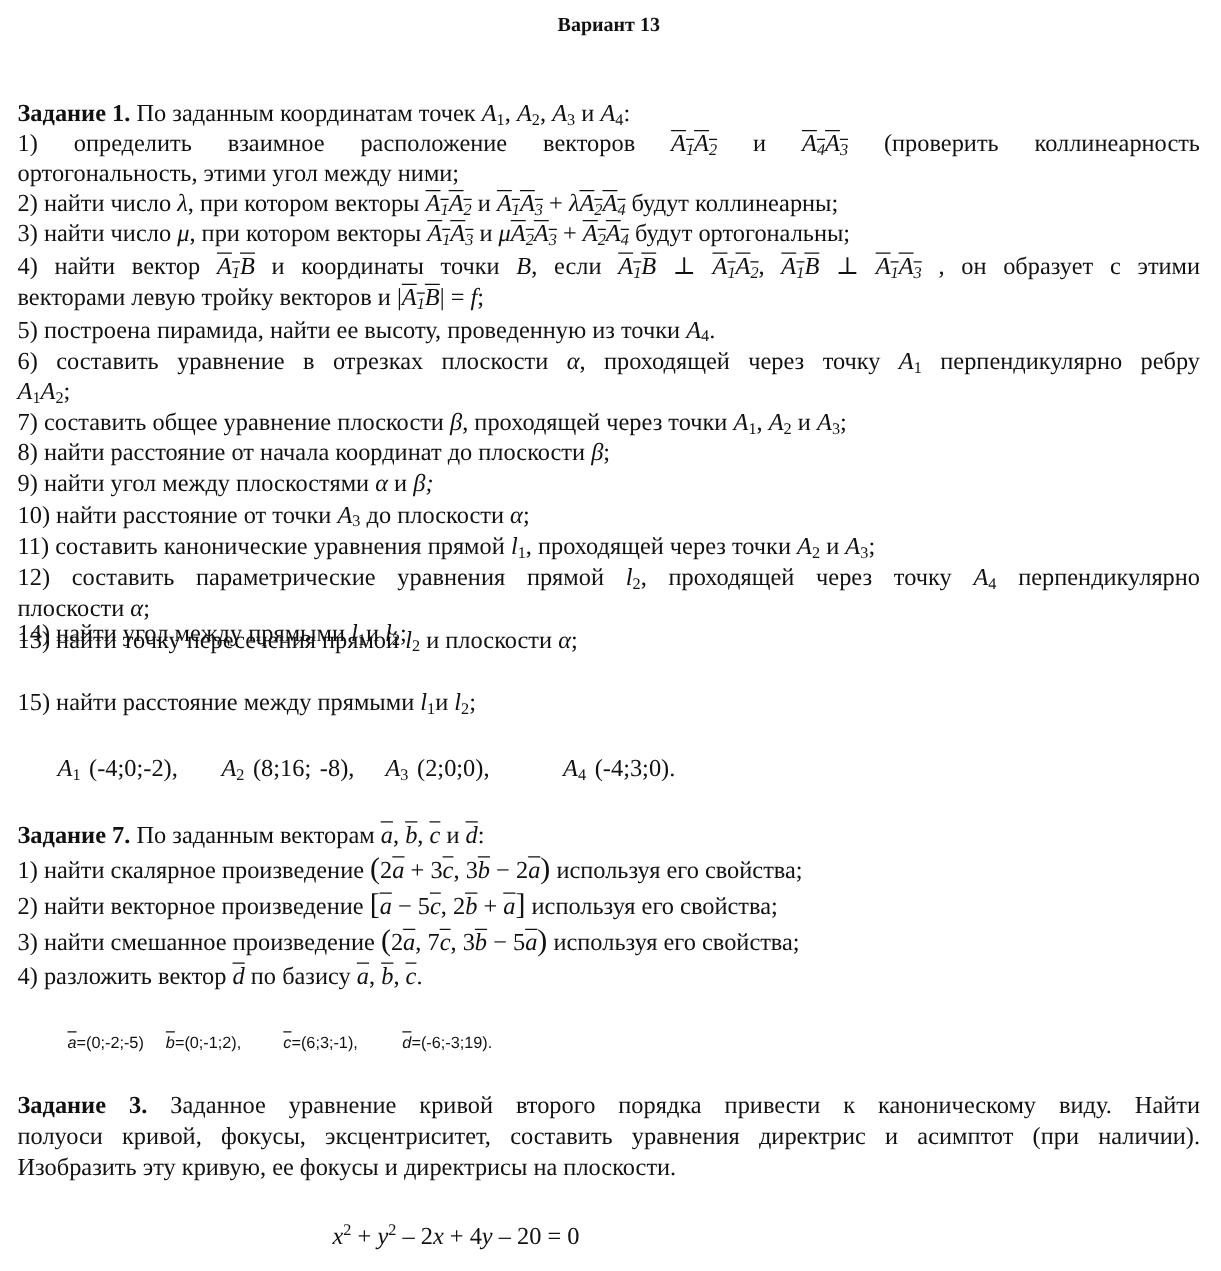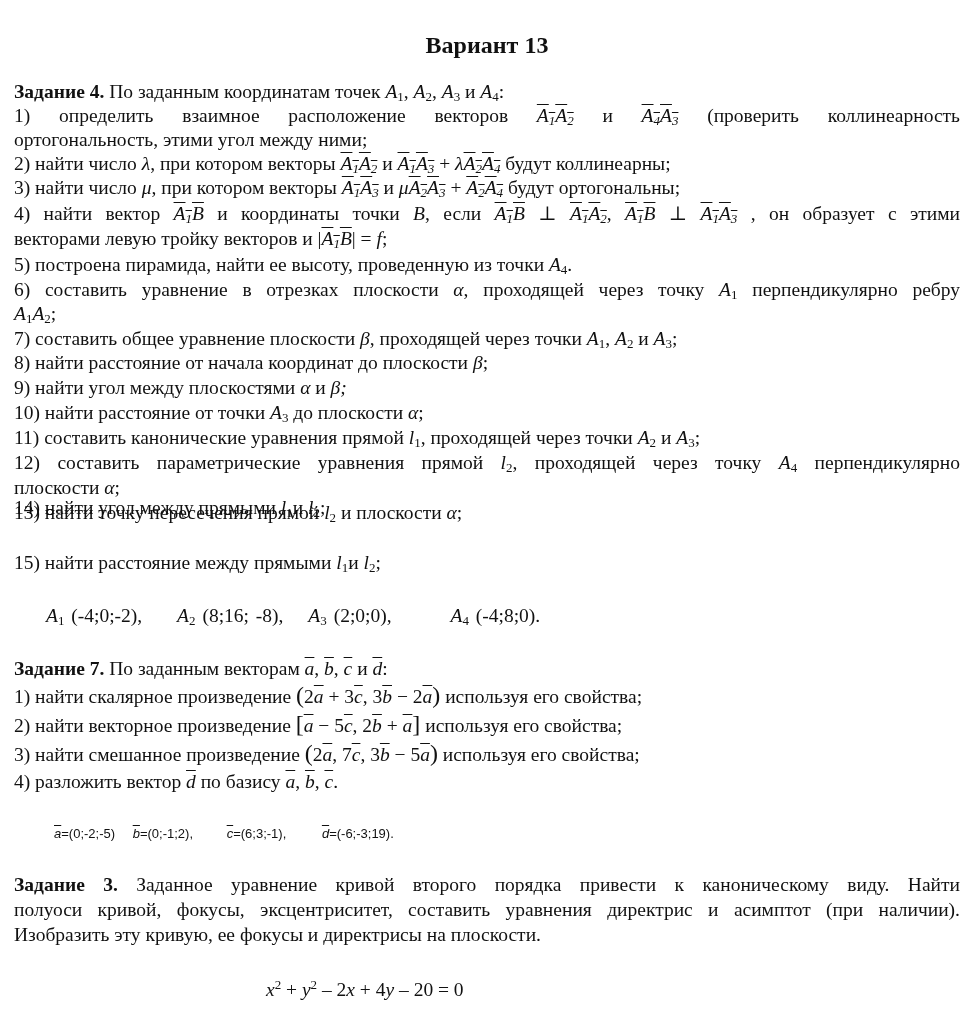--- a/index.html
+++ b/index.html
@@ -3,42 +3,42 @@
 <meta charset="utf-8">
 <style>
   html, body { margin:0; padding:0; background:#ffffff; }
   body {
     width:977px; height:1017px; overflow:hidden; position:relative;
     font-family:"Liberation Serif", "DejaVu Serif", serif;
     color:#111111; font-size:19.5px;
   }
   .page { position:absolute; left:14px; top:0; width:946px; }
   .title {
-    position:absolute; top:32px; left:0; width:946px; text-align:center;
-    font-weight:bold; font-size:24px;
+    position:absolute; top:12px; left:0; width:946px; text-align:center;
+    font-weight:bold; font-size:16px;
   }
   .line { position:absolute; left:0; white-space:nowrap; line-height:24px; height:24px; }
   .just { width:946px; text-align:justify; text-align-last:justify; white-space:normal; }
   b { font-weight:bold; }
   i, .m { font-style:italic; }
   .ov { text-decoration:overline; font-style:italic; }
   sub { font-size:13px; vertical-align:-3px; line-height:0; }
   sup { font-size:13px; vertical-align:7px; line-height:0; }
   .coords { word-spacing:2px; }
   .gap { display:inline-block; }
 </style>
 </head>
 <body>
 
 <div class="page">
 
   <div class="title">Вариант 13</div>
 
   <div class="line" style="top:80px">
-    <b>Задание 4.</b>
+    <b>Задание 1.</b>
     По заданным координатам точек <i>A</i><sub>1</sub>, <i>A</i><sub>2</sub>, <i>A</i><sub>3</sub> и <i>A</i><sub>4</sub>:
   </div>
 
   <div class="line just" style="top:104px">1) определить взаимное расположение векторов <span class="ov">A<sub>1</sub>A<sub>2</sub></span> и <span class="ov">A<sub>4</sub>A<sub>3</sub></span> (проверить коллинеарность</div>
   <div class="line" style="top:128px">ортогональность, этими угол между ними;</div>
 
   <div class="line" style="top:152px">2) найти число <i>λ</i>, при котором векторы <span class="ov">A<sub>1</sub>A<sub>2</sub></span> и <span class="ov">A<sub>1</sub>A<sub>3</sub></span> + <i>λ</i><span class="ov">A<sub>2</sub>A<sub>4</sub></span> будут коллинеарны;</div>
 
   <div class="line" style="top:176px">3) найти число <i>μ</i>, при котором векторы <span class="ov">A<sub>1</sub>A<sub>3</sub></span> и <i>μ</i><span class="ov">A<sub>2</sub>A<sub>3</sub></span> + <span class="ov">A<sub>2</sub>A<sub>4</sub></span> будут ортогональны;</div>
 
@@ -66,21 +66,21 @@
   <div class="line" style="top:501px">13) найти точку пересечения прямой <i>l</i><sub>2</sub> и плоскости <i>α</i>;</div>
 
   <div class="line" style="top:496px">14) найти угол между прямыми <i>l</i><sub>1</sub>и  <i>l</i><sub>2</sub>;</div>
 
   <div class="line" style="top:551px">15) найти расстояние между прямыми <i>l</i><sub>1</sub>и  <i>l</i><sub>2</sub>;</div>
 
   <div class="line coords" style="top:604px; left:32px">
     <span><i>A</i><sub>1</sub> <span>(-4;0;-2),</span></span><span class="gap" style="width:28px"></span>
     <span><i>A</i><sub>2</sub> <span>(8;16; -8),</span></span><span class="gap" style="width:18px"></span>
     <span><i>A</i><sub>3</sub> <span>(2;0;0),</span></span><span class="gap" style="width:52px"></span>
-    <span><i>A</i><sub>4</sub> <span>(-4;8;0).</span></span>
+    <span><i>A</i><sub>4</sub> <span>(-4;3;0).</span></span>
   </div>
 
   <div class="line" style="top:657px">
     <b>Задание 7.</b>
     По заданным векторам <span class="ov">a</span>, <span class="ov">b</span>, <span class="ov">c</span> и <span class="ov">d</span>:
   </div>
 
   <div class="line" style="top:683px">1) найти скалярное произведение <span style="font-size:24px">(</span>2<span class="ov">a</span> + 3<span class="ov">c</span>, 3<span class="ov">b</span> − 2<span class="ov">a</span><span style="font-size:24px">)</span> используя его свойства;</div>
 
   <div class="line" style="top:712px">2) найти векторное произведение <span style="font-size:24px">[</span><span class="ov">a</span> − 5<span class="ov">c</span>, 2<span class="ov">b</span> + <span class="ov">a</span><span style="font-size:24px">]</span> используя его свойства;</div>

